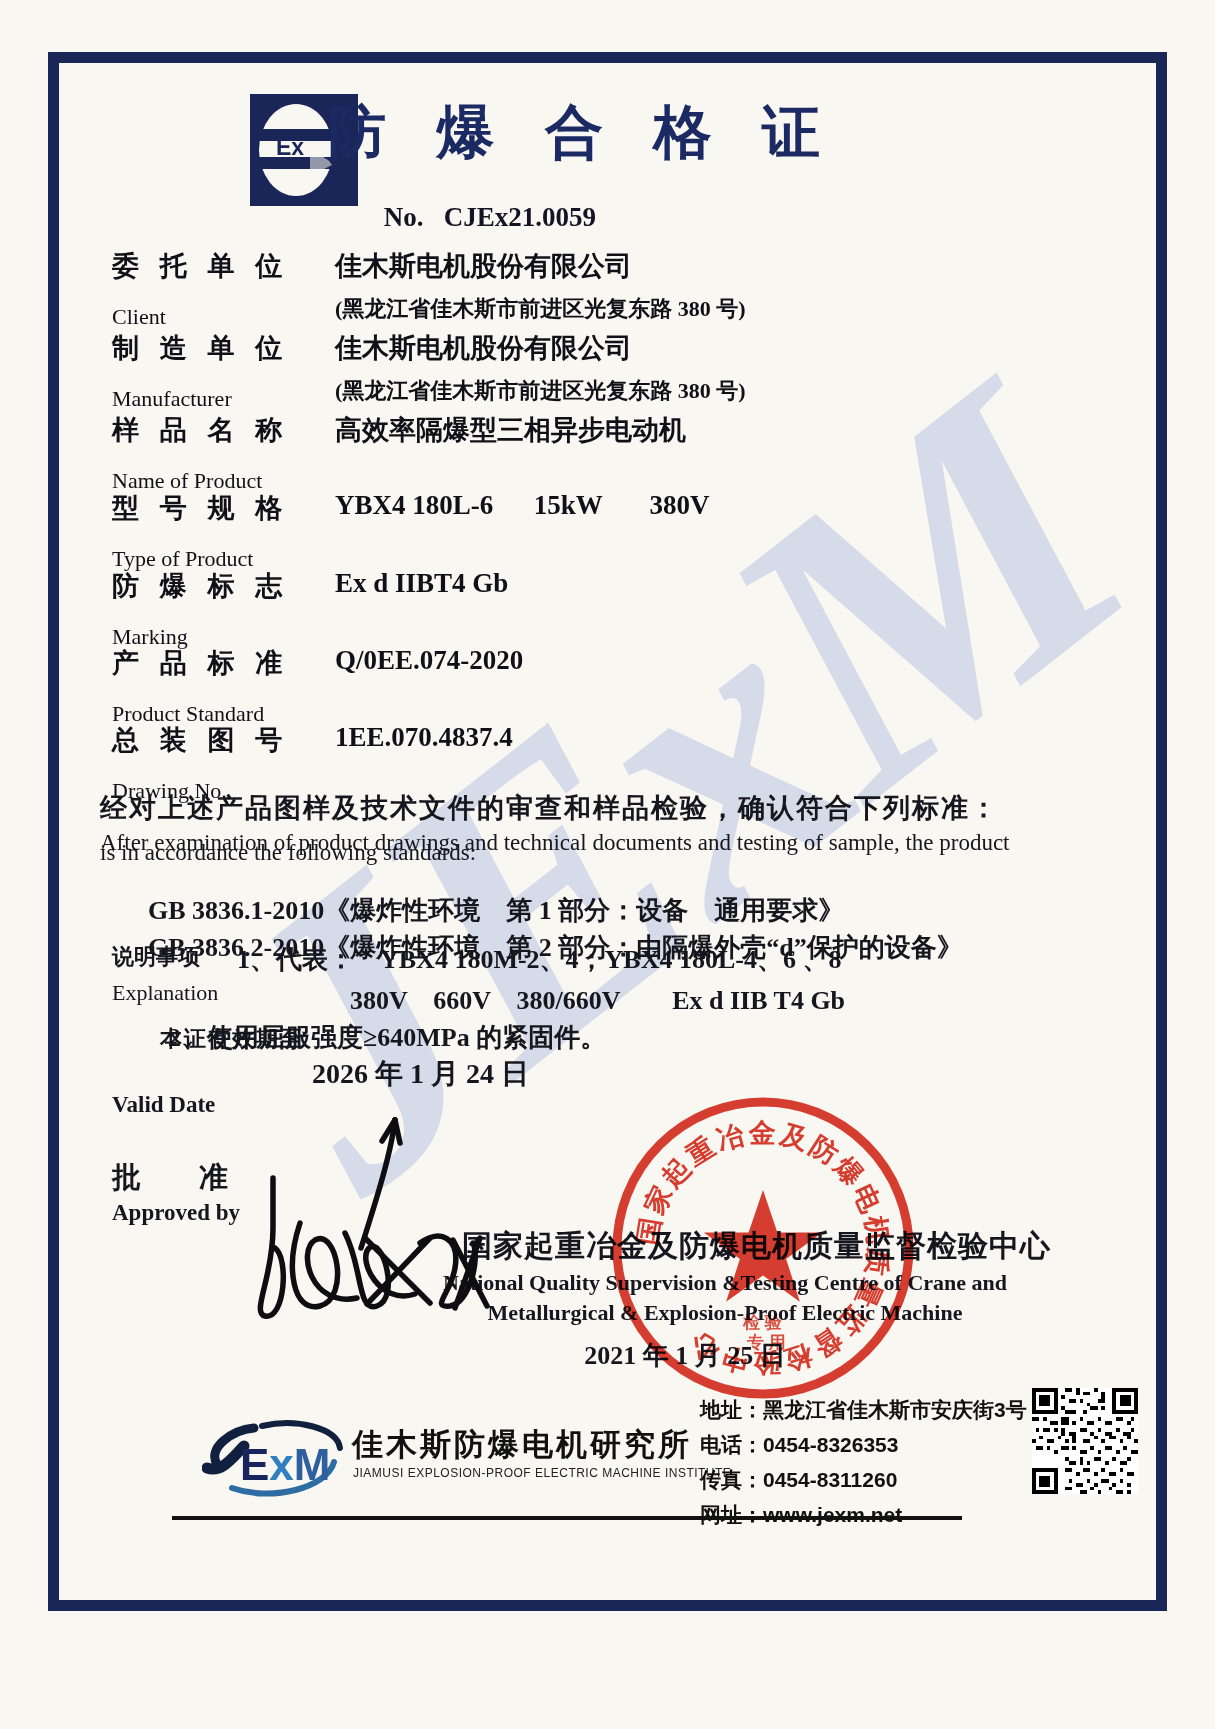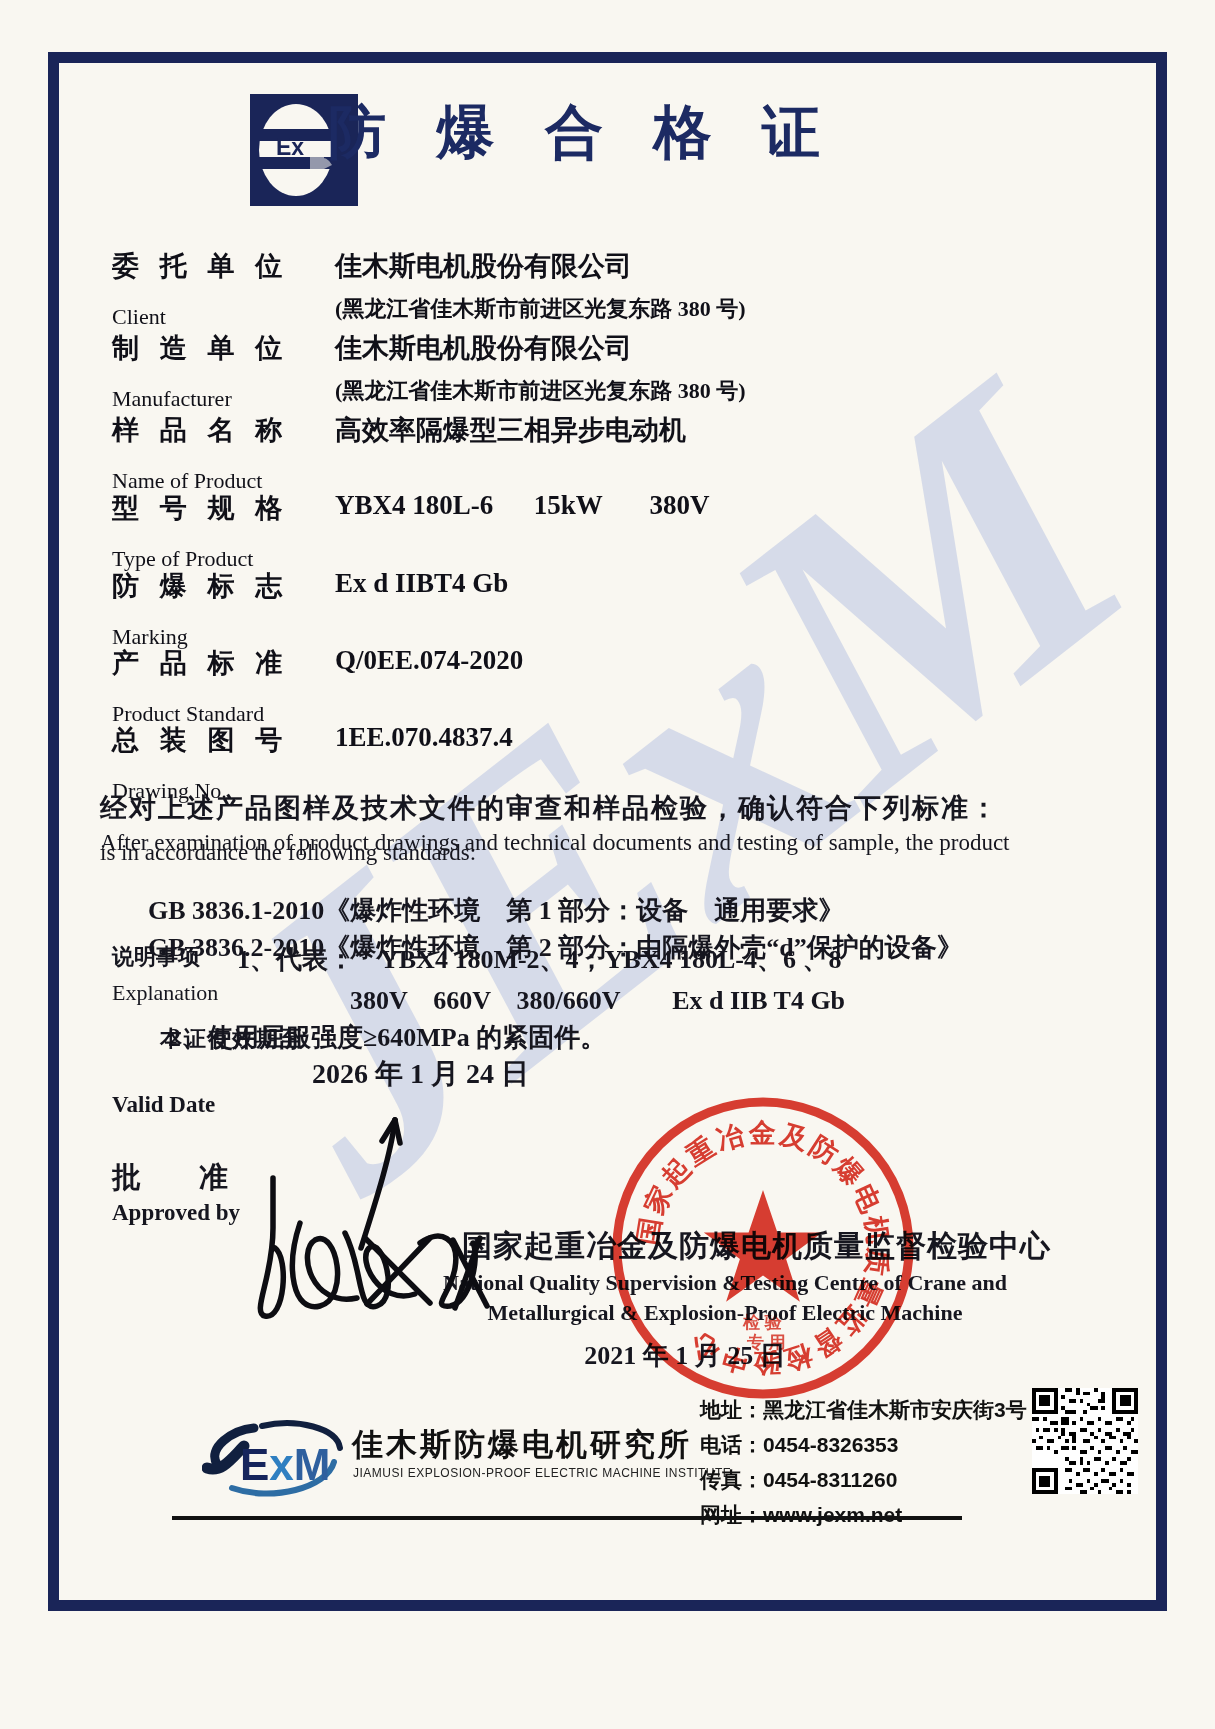--- a/index.html
+++ b/index.html
@@ -74,20 +74,21 @@
     <rect x="0" y="0" width="108" height="112" fill="#1a2558"></rect>
     <ellipse cx="46" cy="56" rx="37" ry="46" fill="#f9f7f1"></ellipse>
     <rect x="6" y="35" width="102" height="12" fill="#1a2558"></rect>
     <rect x="6" y="63" width="102" height="12" fill="#1a2558"></rect>
     <path d="M38,84 q14,10 30,1 l0,-9 q-18,9 -30,2 z" fill="#f9f7f1"></path>
     <path d="M60,63 l14,0 0,12 -14,0 z M60,63 q18,-2 22,8 l-8,4 q-2,-9 -14,-7 z" fill="#f9f7f1" opacity="0.55"></path>
     <text x="26" y="61" font-size="23" font-weight="bold" fill="#1a2558" font-family="Liberation Sans, sans-serif">Ex</text>
   </svg>
 
   <div class="abs title-cn">防 爆 合 格 证</div>
+  <div class="abs cert-no">No.   CJEx21.0059</div>
 
   <div class="abs row" style="top:248px">
     <div class="lab">
         <div class="lab-cn">委 托 单 位</div>
       <div class="lab-en">Client</div>
       </div>
     <div class="val">
         <div class="val-main">佳木斯电机股份有限公司</div>
       <div class="val-sub">(黑龙江省佳木斯市前进区光复东路 380 号)</div>
       </div>

